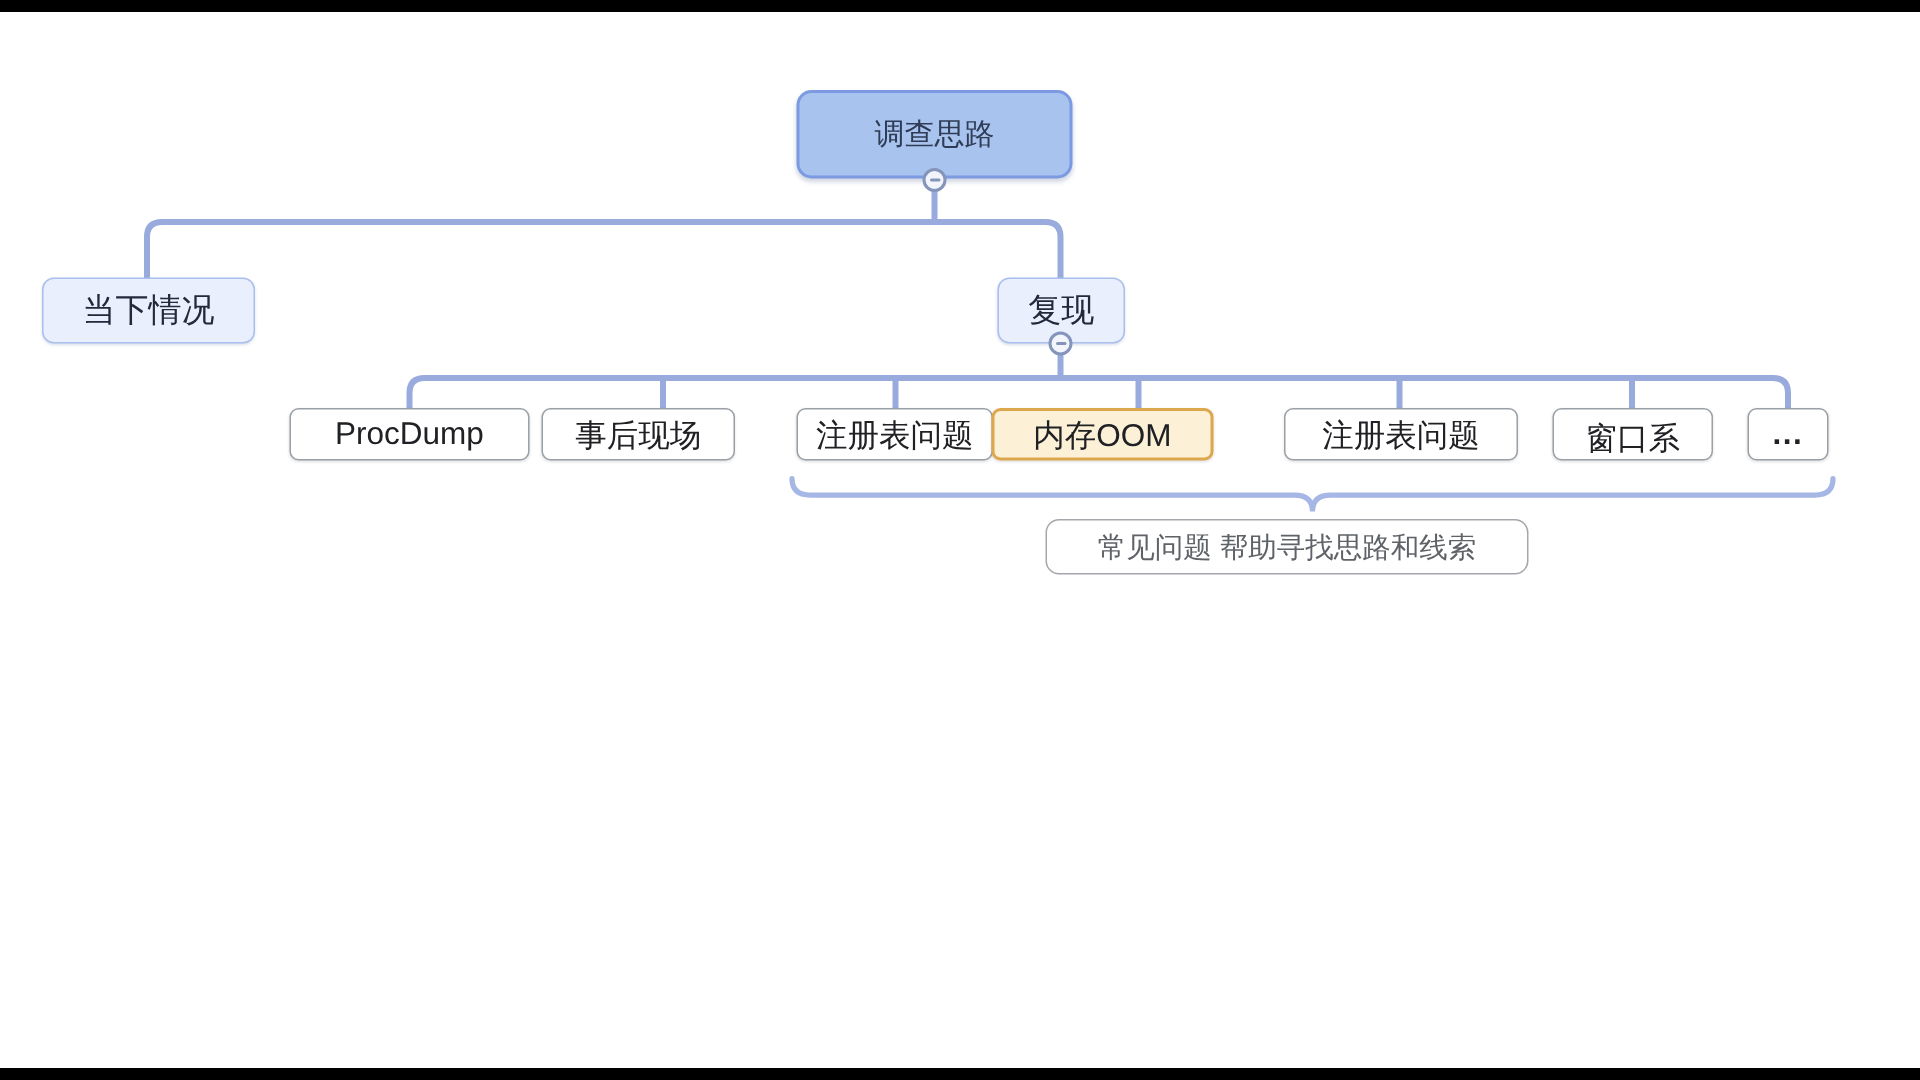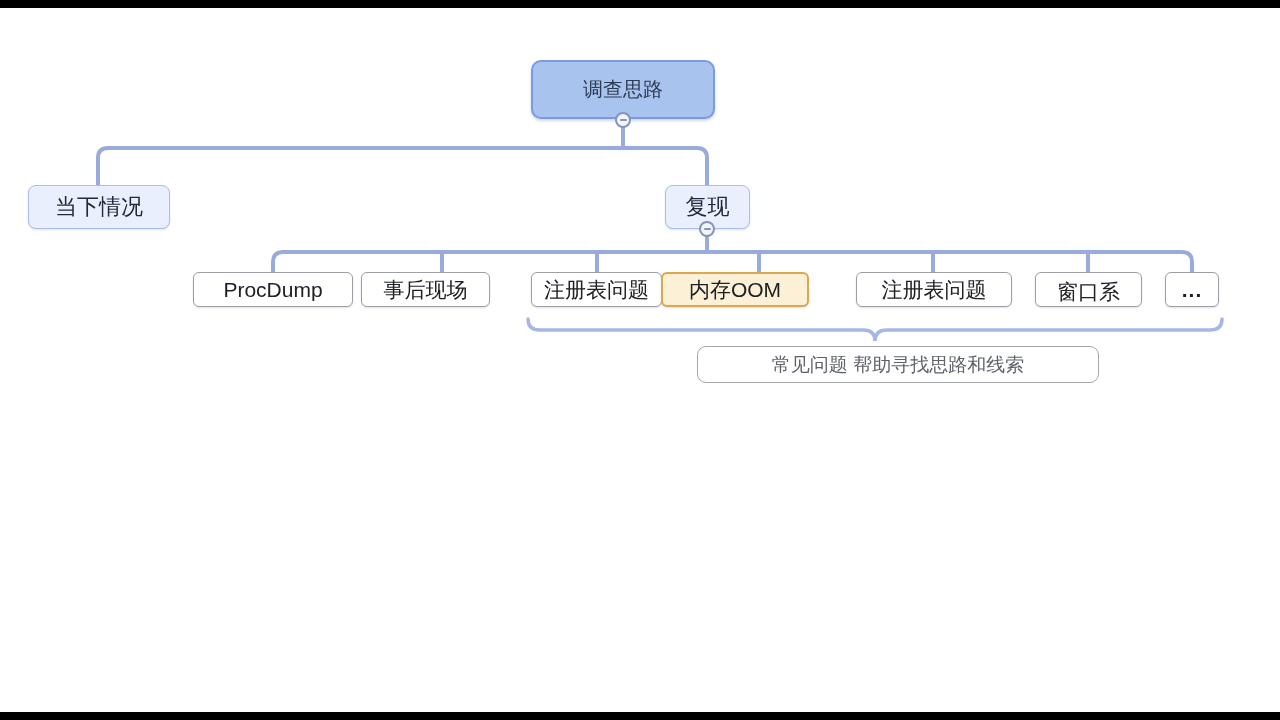--- a/index.html
+++ b/index.html
@@ -45,21 +45,21 @@
   #node-missing-deps{left:531px;width:131px;}
   #node-memory-oom{
     left:661px;width:148px;
     background:var(--highlight-fill);border:2px solid var(--highlight-border);
   }
   #node-registry{left:856px;width:156px;}
   #node-window{left:1035px;width:107px;align-items:flex-end;}
   #node-more{left:1165px;width:54px;font-weight:bold;letter-spacing:1px;}
 
   #annotation-label{
-    left:697px;top:346px;width:402px;height:37px;
+    left:697px;top:346px;width:322px;height:37px;
     background:#ffffff;border:1.5px solid var(--annotation-border);
     border-radius:9px;font-size:19px;color:var(--annotation-text);
   }
 
   .collapse-btn{
     position:absolute;width:16px;height:16px;border-radius:50%;
     background:var(--collapse-fill);border:2px solid var(--collapse-border);
     box-sizing:border-box;display:flex;align-items:center;justify-content:center;
     z-index:3;cursor:pointer;
   }

